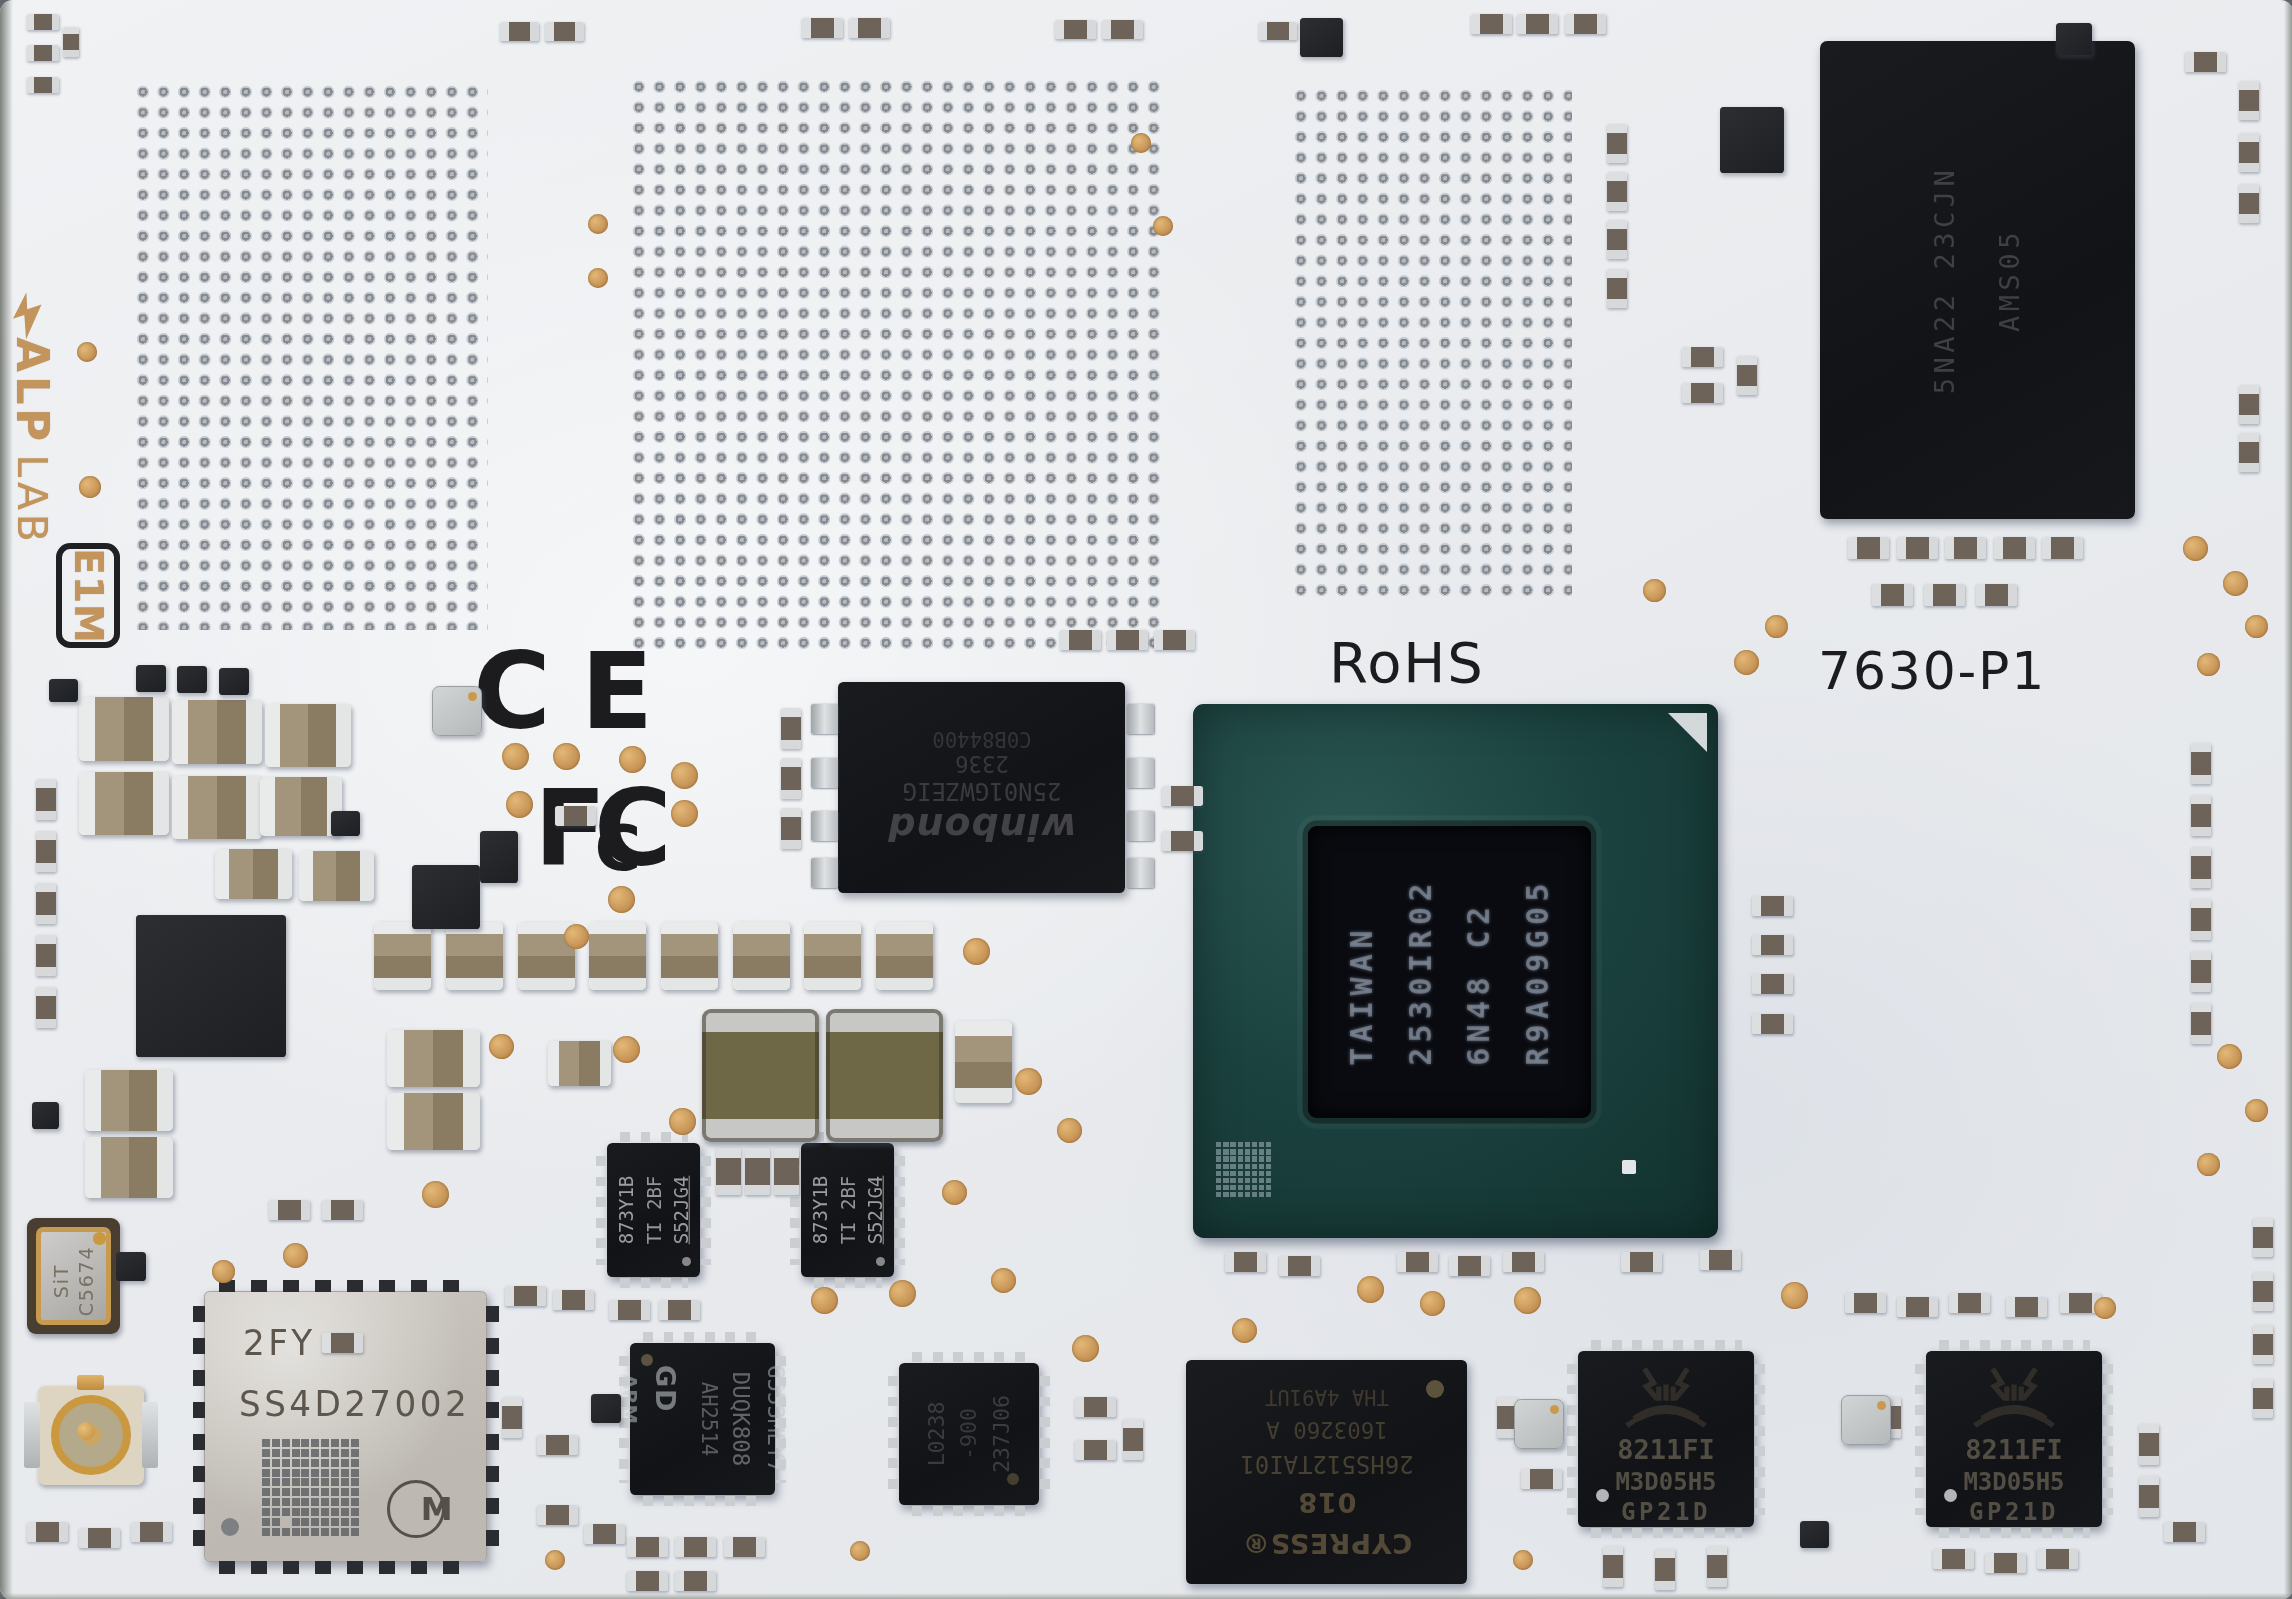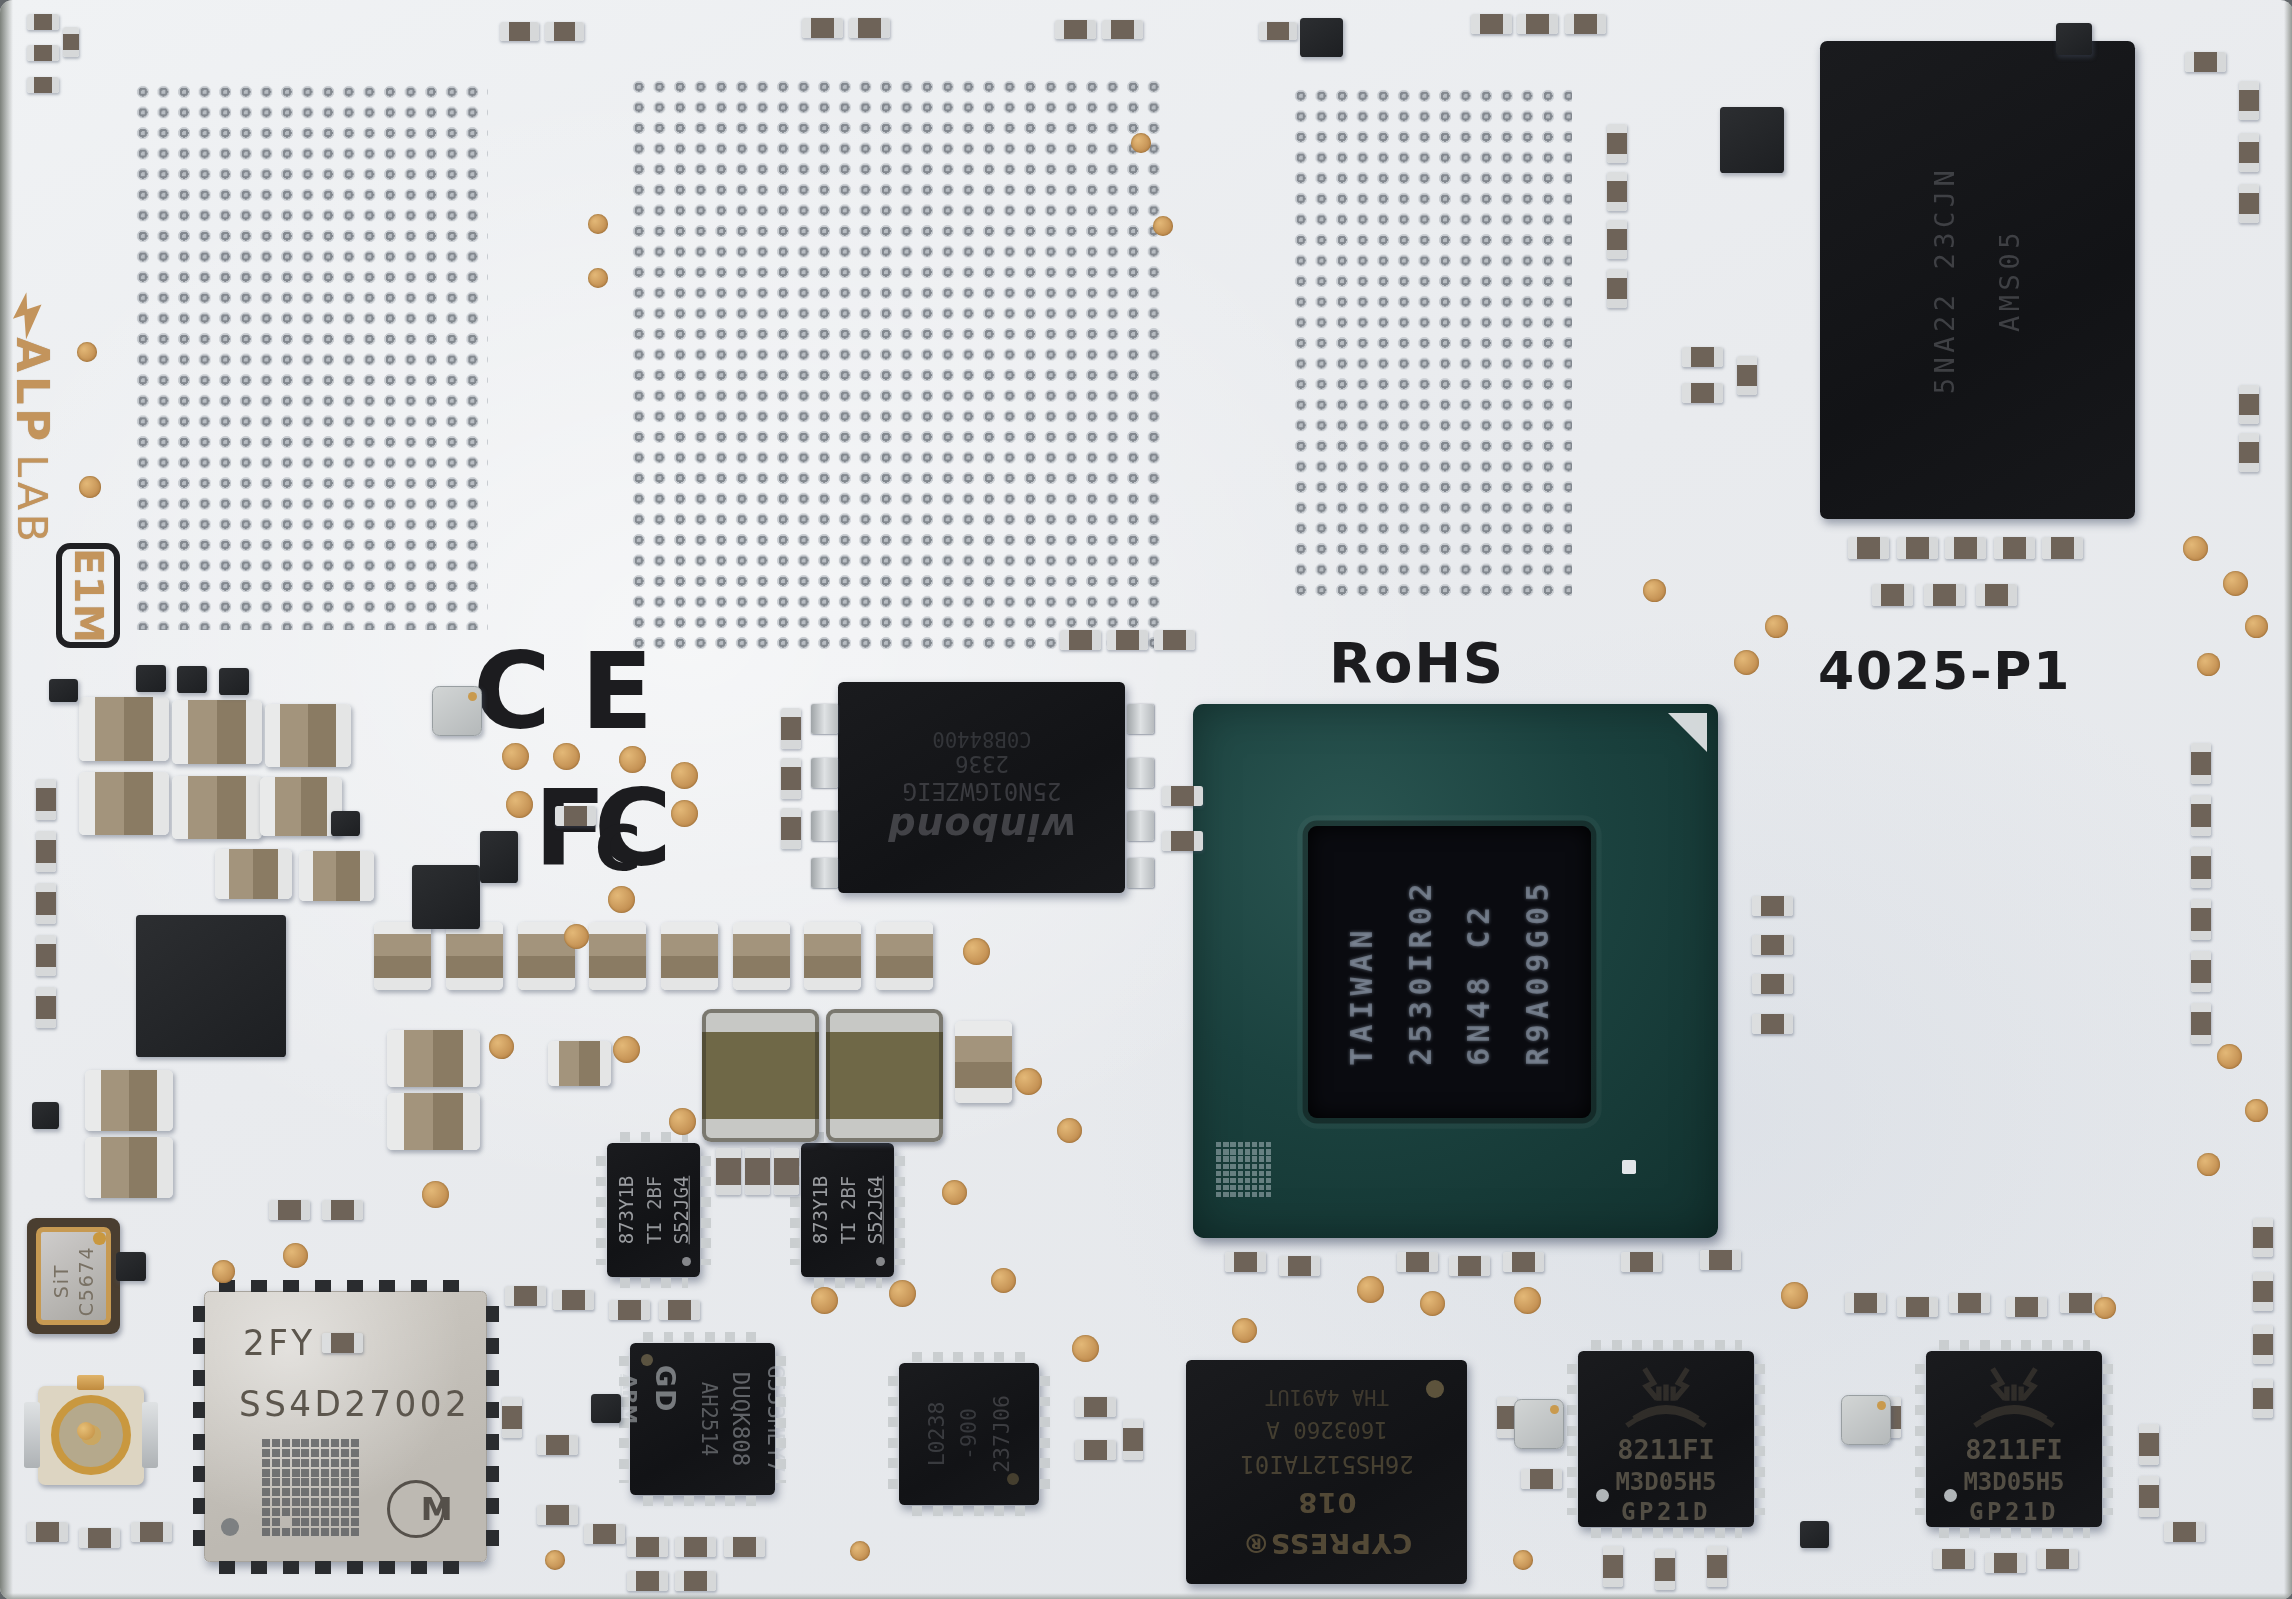--- a/index.html
+++ b/index.html
@@ -33,21 +33,21 @@
   .pins-t,.pins-b{position:absolute;left:12.5px;right:12.5px;height:9.9px;background:repeating-linear-gradient(90deg,#caced0 0 9.9px,rgba(0,0,0,0) 9.9px 20.6px);}
   .pins-t{top:-10.7px;} .pins-b{bottom:-10.7px;}
   .pins-l,.pins-r{position:absolute;top:12.5px;bottom:12.5px;width:9.9px;background:repeating-linear-gradient(180deg,#caced0 0 9.9px,rgba(0,0,0,0) 9.9px 20.6px);}
   .pins-l{left:-10.7px;} .pins-r{right:-10.7px;}
   .gull{position:absolute;width:27px;height:30px;background:linear-gradient(90deg,#9fa4a7,#dfe2e4 50%,#b7bbbe);border-radius:2.7px;box-shadow:0.9px 0.9px 1.8px rgba(60,70,90,.5);}
   .mark{color:rgba(150,152,158,.45);font-family:"DejaVu Sans Mono",monospace;white-space:nowrap;text-align:center;}
   .rotc{position:absolute;left:50%;top:50%;transform:translate(-50%,-50%);}
   .r-90{transform:translate(-50%,-50%) rotate(-90deg);}
   .r90{transform:translate(-50%,-50%) rotate(90deg);}
   .r180{transform:translate(-50%,-50%) rotate(180deg);}
-  .silk{position:absolute;color:#1c1c1f;font-weight:700;letter-spacing:1.8px;white-space:nowrap;}
+  .silk{position:absolute;color:#1c1c1f;font-weight:400;letter-spacing:1.8px;white-space:nowrap;}
   .gold{color:#c3945c;text-shadow:0 0 0.9px rgba(120,85,40,.6);}
   .dotw{position:absolute;border-radius:50%;}
   
   .cpu{position:absolute;border-radius:10.7px;background:radial-gradient(circle at 30% 25%,#2a5551 0%,#1b423f 45%,#12322f 100%);box-shadow:3.6px 5.4px 10.7px rgba(50,60,85,.5), inset 0 0 45px rgba(0,0,0,.35);}
   .die{position:absolute;background:#0a0b10;border-radius:9px;box-shadow:inset 0 0 21.5px #000, 0 0 0 5.4px rgba(0,0,0,.35), 0 0 0 10.7px rgba(255,255,255,.04);}
   .tri{position:absolute;width:0;height:0;border-left:39px solid transparent;border-top:39px solid #e8eaec;opacity:.9;}
   .dm{position:absolute;}
   .dm i{position:absolute;}
   .mur{position:absolute;background:
       radial-gradient(circle at 30% 20%, rgba(255,255,255,.5), rgba(255,255,255,0) 60%),
@@ -100,21 +100,21 @@
     <div class="vbox" style="left:0;top:0;width:52px;height:93px;">
       <span class="gold" style="transform:translate(-50%,-50%) rotate(90deg);font-size:39px;font-weight:700;letter-spacing:0.9px;">E1M</span>
     </div>
   </div>
 
   <div class="silk" style="left:473px;top:630px;font-size:106px;font-weight:600;letter-spacing:30px;">CE</div>
   <div class="abs" style="left:534px;top:767px;color:#1c1c1f;font-weight:700;">
     <span style="font-size:106px;">F</span><span style="font-size:106px;margin-left:-12.5px;">C</span><span style="font-size:63px;margin-left:-77px;vertical-align:-5.4px;">C</span>
   </div>
   <div class="silk" style="left:1329px;top:630px;font-size:56px;">RoHS</div>
-  <div class="silk" style="left:1818px;top:641px;font-size:52px;">4025-P1</div>
+  <div class="silk" style="left:1818px;top:641px;font-size:52px;">7630-P1</div>
 
   <div class="chip" style="left:1820px;top:41px;width:315px;height:478px;border-radius:7.2px;">
     <div class="rotc r-90 mark" style="font-size:27px;letter-spacing:4.5px;color:rgba(98,100,106,.55);line-height:2.4;">
       <div>5NA22 23CJN</div>
       <div>AMS05</div>
     </div>
   </div>
 
 
   <div class="chip" style="left:838px;top:682px;width:287px;height:211px;">

